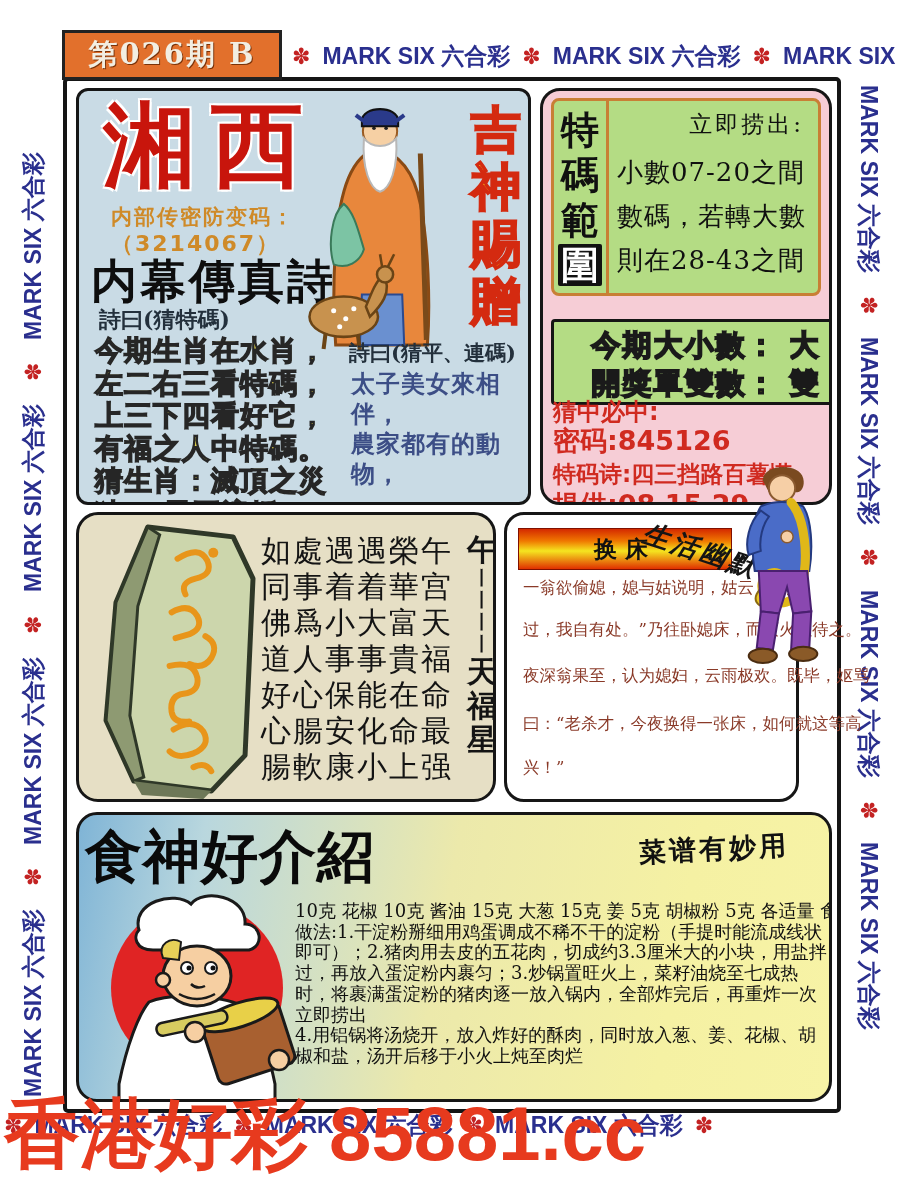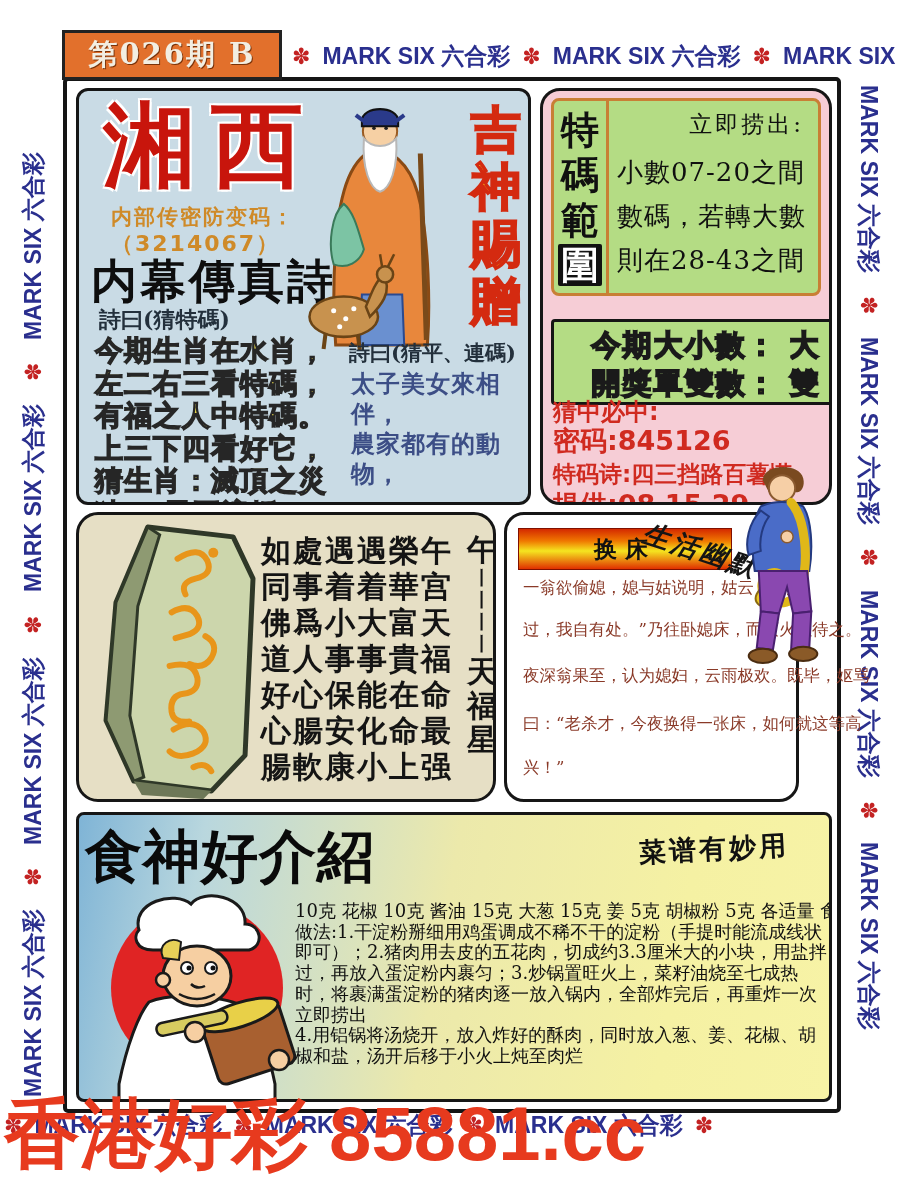--- a/index.html
+++ b/index.html
@@ -22,21 +22,21 @@
              display:flex;align-items:center;justify-content:center;z-index:3;}
   .issue-box div{font-size:29px;font-weight:900;color:#f2eee2;letter-spacing:2px;
              text-shadow:1px 1px 0 #7a3208;font-family:"DejaVu Serif",serif;}
   .main-border{left:63px;top:77px;width:770px;height:1028px;border:4px solid #151515;border-radius:5px;background:#fff;}
   
   .box{position:absolute;border:3px solid #161616;box-sizing:border-box;}
   .box-tl{left:76px;top:88px;width:455px;height:417px;background:#c9dbe5;border-radius:12px;overflow:hidden;}
   .box-tr{left:540px;top:88px;width:292px;height:417px;background:#f6cdd6;border-radius:20px;overflow:hidden;}
   .box-ml{left:76px;top:512px;width:420px;height:290px;background:#e6dfc5;border-radius:22px;overflow:hidden;}
   .box-mr{left:504px;top:512px;width:295px;height:290px;background:#ffffff;border-radius:20px;}
-  .box-bot{left:76px;top:812px;width:756px;height:290px;border-radius:8px;overflow:hidden;
+  .box-bot{left:76px;top:812px;width:756px;height:290px;border-radius:21px;overflow:hidden;
            background:linear-gradient(100deg,#7fb4d6 0%,#b9d7de 16%,#ece9ab 48%,#f5f1a3 78%,#f7f3a6 100%);}
   
   .brand{left:24px;top:8px;font-size:92px;line-height:1;font-weight:900;color:#c8150c;letter-spacing:16px;
          font-family:"DejaVu Serif",serif;
          text-shadow:-2px -2px 0 #fff,2px -2px 0 #fff,-2px 2px 0 #fff,2px 2px 0 #fff;}
   .secret{color:#cf8a28;font-weight:bold;font-size:21px;letter-spacing:2px;}
   .tl-title{left:12px;top:160px;font-size:46px;font-weight:900;color:#0e0e0e;letter-spacing:3px;
             font-family:"DejaVu Serif",serif;}
   .caption{font-size:22px;color:#23303c;font-family:"DejaVu Serif",serif;font-weight:bold;}
   .y-poem{color:#e9d94c;font-weight:800;font-size:28px;line-height:32.5px;letter-spacing:1px;
@@ -53,21 +53,21 @@
   .p1-col div.inv{background:#111;color:#fff;margin:2px 4px 0 4px;line-height:42px;border-radius:2px;}
   .p1-txt{flex:1;padding:8px 6px 0 8px;font-family:"DejaVu Serif",serif;color:#101010;}
   .p1-head{font-size:23px;text-align:right;padding-right:8px;letter-spacing:3px;margin-bottom:10px;}
   .p1-line{font-size:26px;line-height:44px;letter-spacing:1px;}
   .p2{left:8px;top:212px;width:310px;height:86px;border:3px solid #151515;border-radius:4px;padding-top:4px;margin-top:16px;}
   .p2 div{font-size:29px;line-height:38px;font-weight:900;text-align:center;color:#f2e016;
           letter-spacing:2px;-webkit-text-stroke:1.8px #1a1a1a;}
   .hit{left:10px;font-weight:bold;color:#d02a20;white-space:nowrap;}
   
   .ml-poem{left:182px;top:18px;}
-  .ml-poem div{font-size:30px;line-height:36px;font-weight:700;color:#141414;letter-spacing:2px;}
+  .ml-poem div{font-size:30px;line-height:36px;font-weight:400;color:#141414;letter-spacing:2px;}
   .ml-side{left:388px;top:18px;width:30px;text-align:center;}
   .ml-side div{font-size:30px;line-height:34px;font-weight:900;color:#141414;}
   .ml-side div.dash{font-size:18px;line-height:22px;}
   
   .banner{left:11px;top:13px;width:212px;height:40px;display:flex;align-items:center;justify-content:center;
           background:linear-gradient(180deg,#d42a00 0%,#f07800 30%,#f5e520 55%,#e03000 100%);
           border:1px solid #801000;}
   .banner div{font-size:23px;font-weight:900;color:#111;letter-spacing:8px;}
   .corner-title{left:142px;top:0px;font-size:27px;font-weight:900;color:#151515;font-style:italic;
           letter-spacing:3px;transform:rotate(18deg);transform-origin:left top;z-index:4;}
@@ -134,22 +134,22 @@
 
   <div class="box box-tl">
     <div class="abs brand">湘西</div>
     <div class="abs secret" style="left:32px;top:112px;">内部传密防变码：</div>
     <div class="abs secret" style="left:32px;top:138px;font-size:22px;">（3214067）</div>
     <div class="abs tl-title">内幕傳真詩</div>
     <div class="abs caption" style="left:20px;top:214px;text-align:right;">詩曰(猜特碼)</div>
     <div class="abs" style="left:16px;top:244px;">
       <div class="y-poem">今期生肖在水肖，</div>
       <div class="y-poem">左二右三看特碼，</div>
+      <div class="y-poem">上三下四看好它，</div>
       <div class="y-poem">有福之人中特碼。</div>
-      <div class="y-poem">上三下四看好它，</div>
       <div class="y-poem">猜生肖：滅頂之災</div>
       <div class="y-poem">猜： 風平浪靜</div>
     </div>
 
     <svg class="abs" style="left:212px;top:2px;" width="172" height="260" viewBox="0 0 170 258">
       <path d="M85,55 C60,62 48,95 44,150 C41,195 42,225 44,250 L135,250 C138,210 136,150 128,110 C122,80 108,60 85,55 Z" fill="#e8873c" stroke="#8a4a14" stroke-width="3"></path>
       <path d="M52,110 C40,120 36,150 42,170 C55,175 68,168 72,155 C66,135 62,118 52,110 Z" fill="#7cc4a4" stroke="#3a7a5a" stroke-width="2"></path>
       <path d="M70,200 L110,200 L112,250 L68,250 Z" fill="#6a90d0" stroke="#2a4a90" stroke-width="2"></path>
       <line x1="128" y1="60" x2="134" y2="245" stroke="#7a4a1a" stroke-width="5"></line>
       <circle cx="88" cy="38" r="17" fill="#f6d0a4" stroke="#9a5a20" stroke-width="2"></circle>

